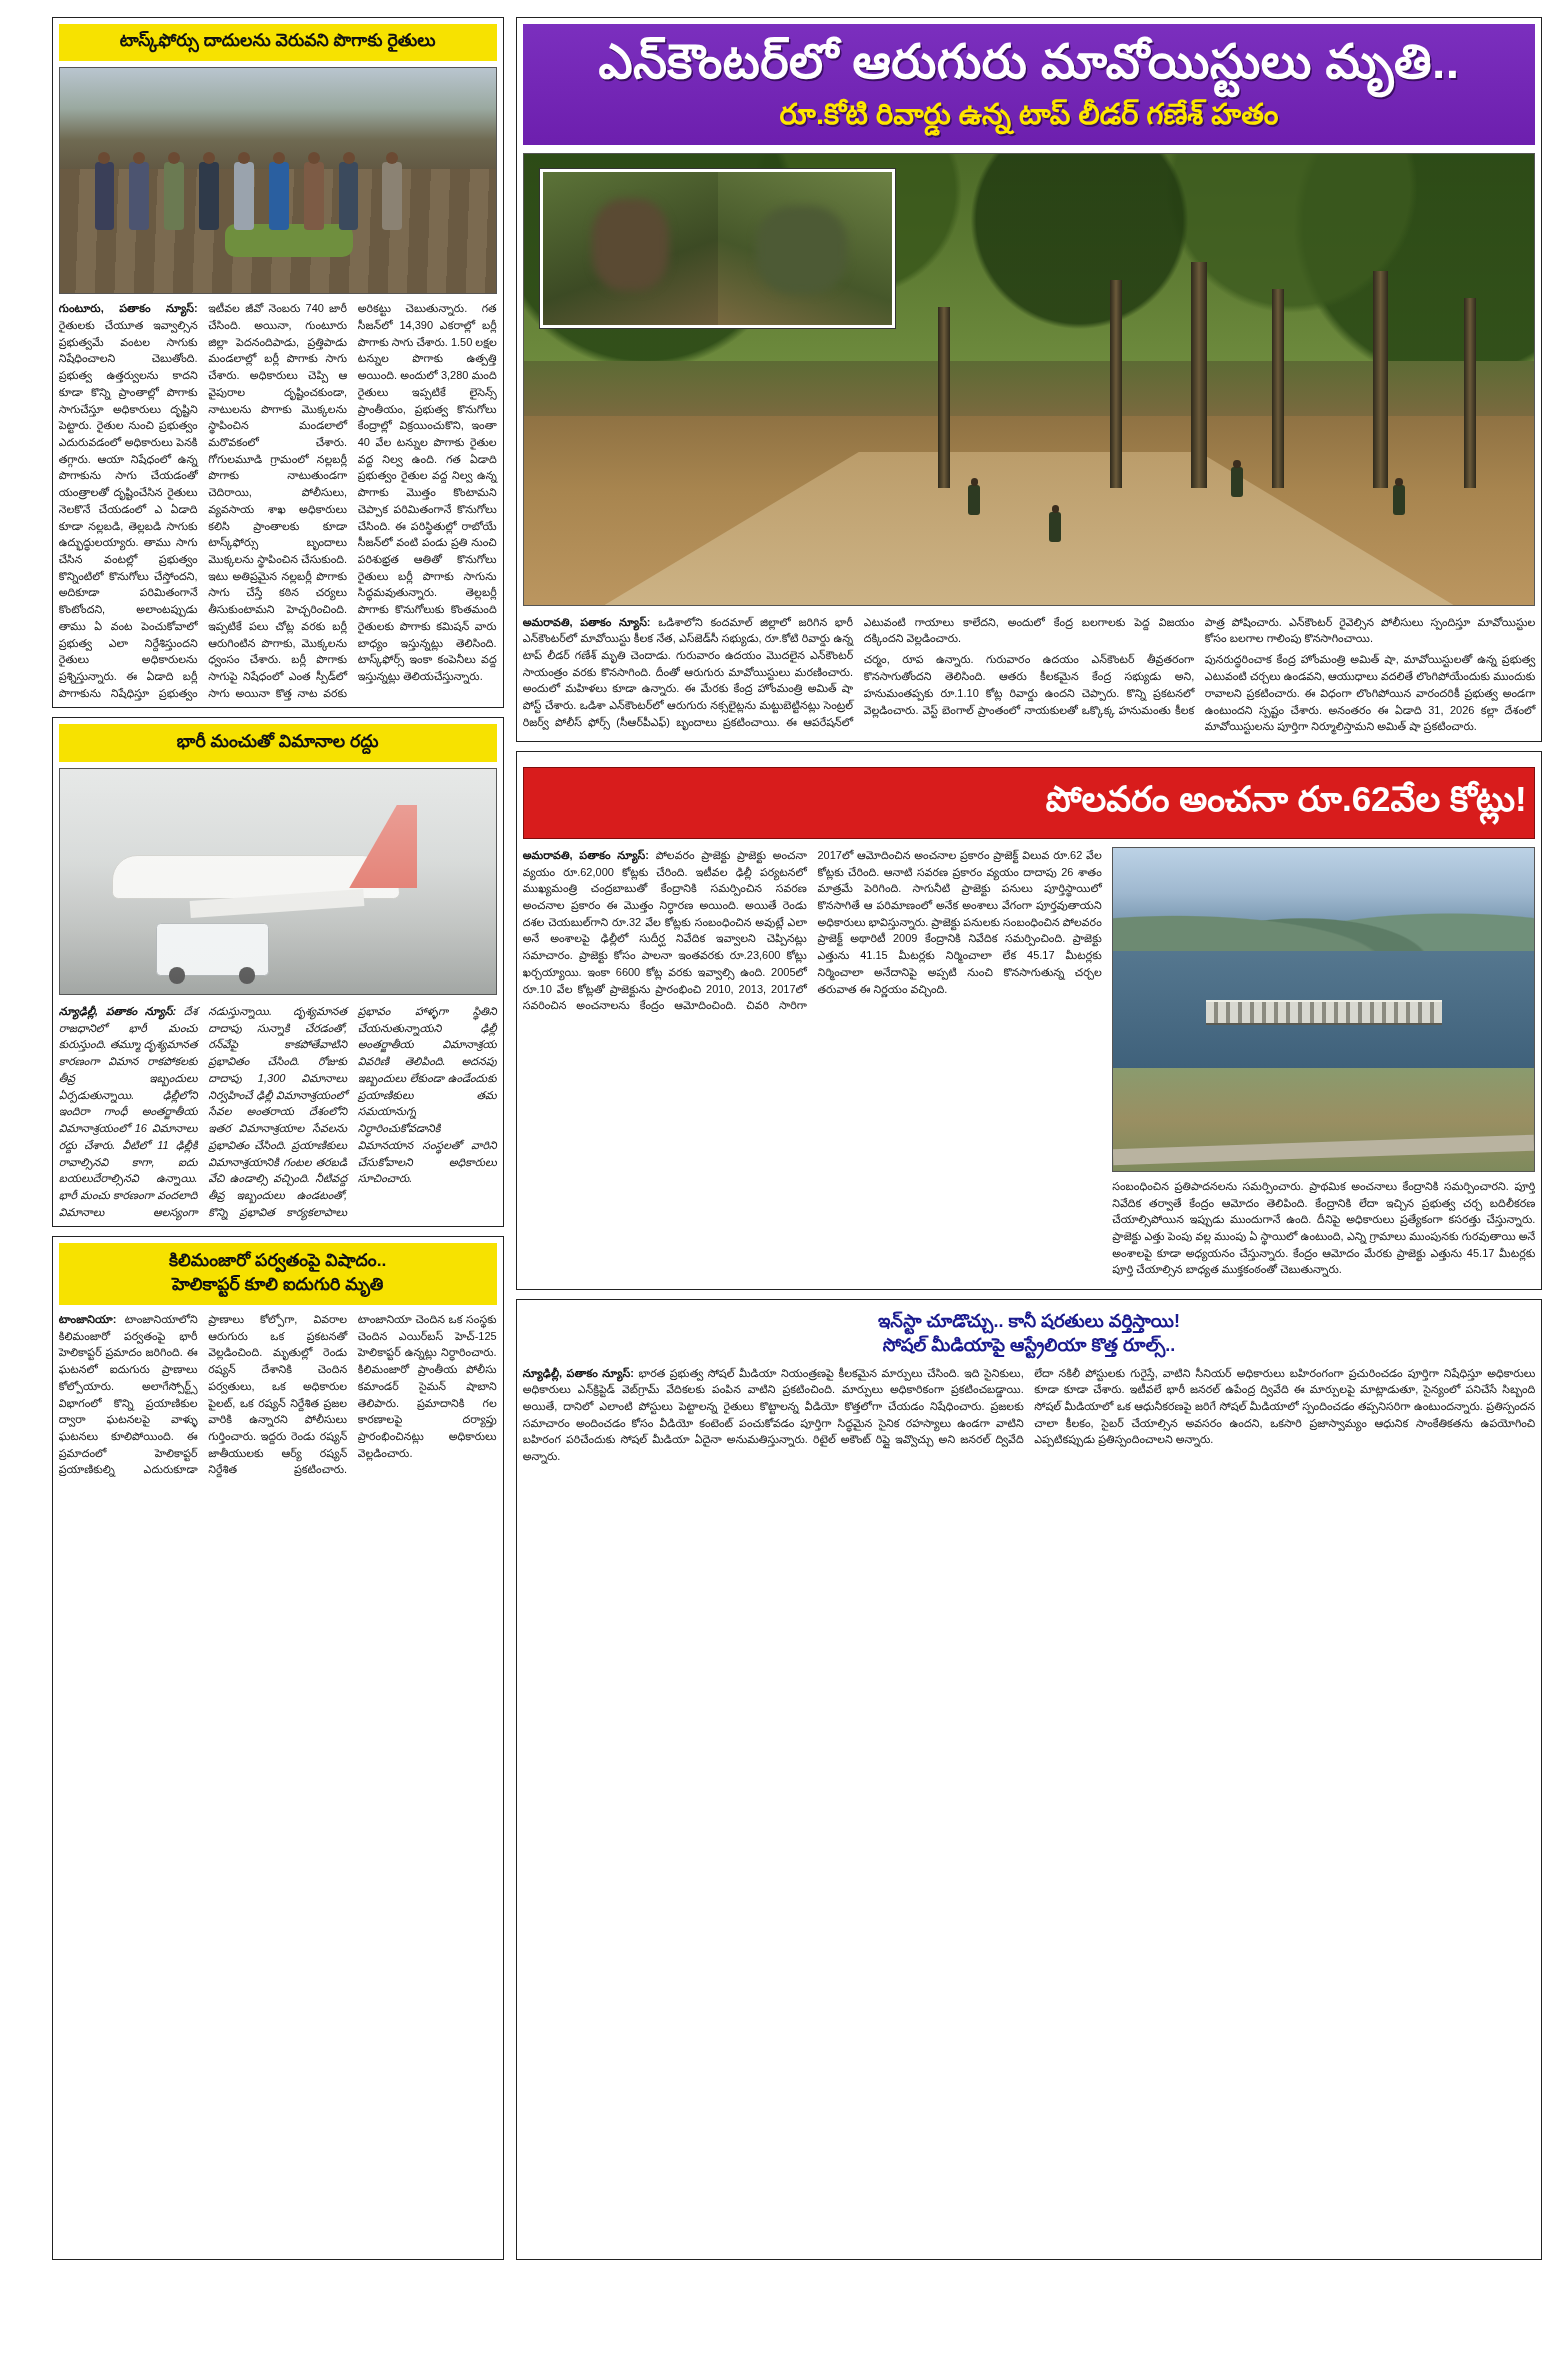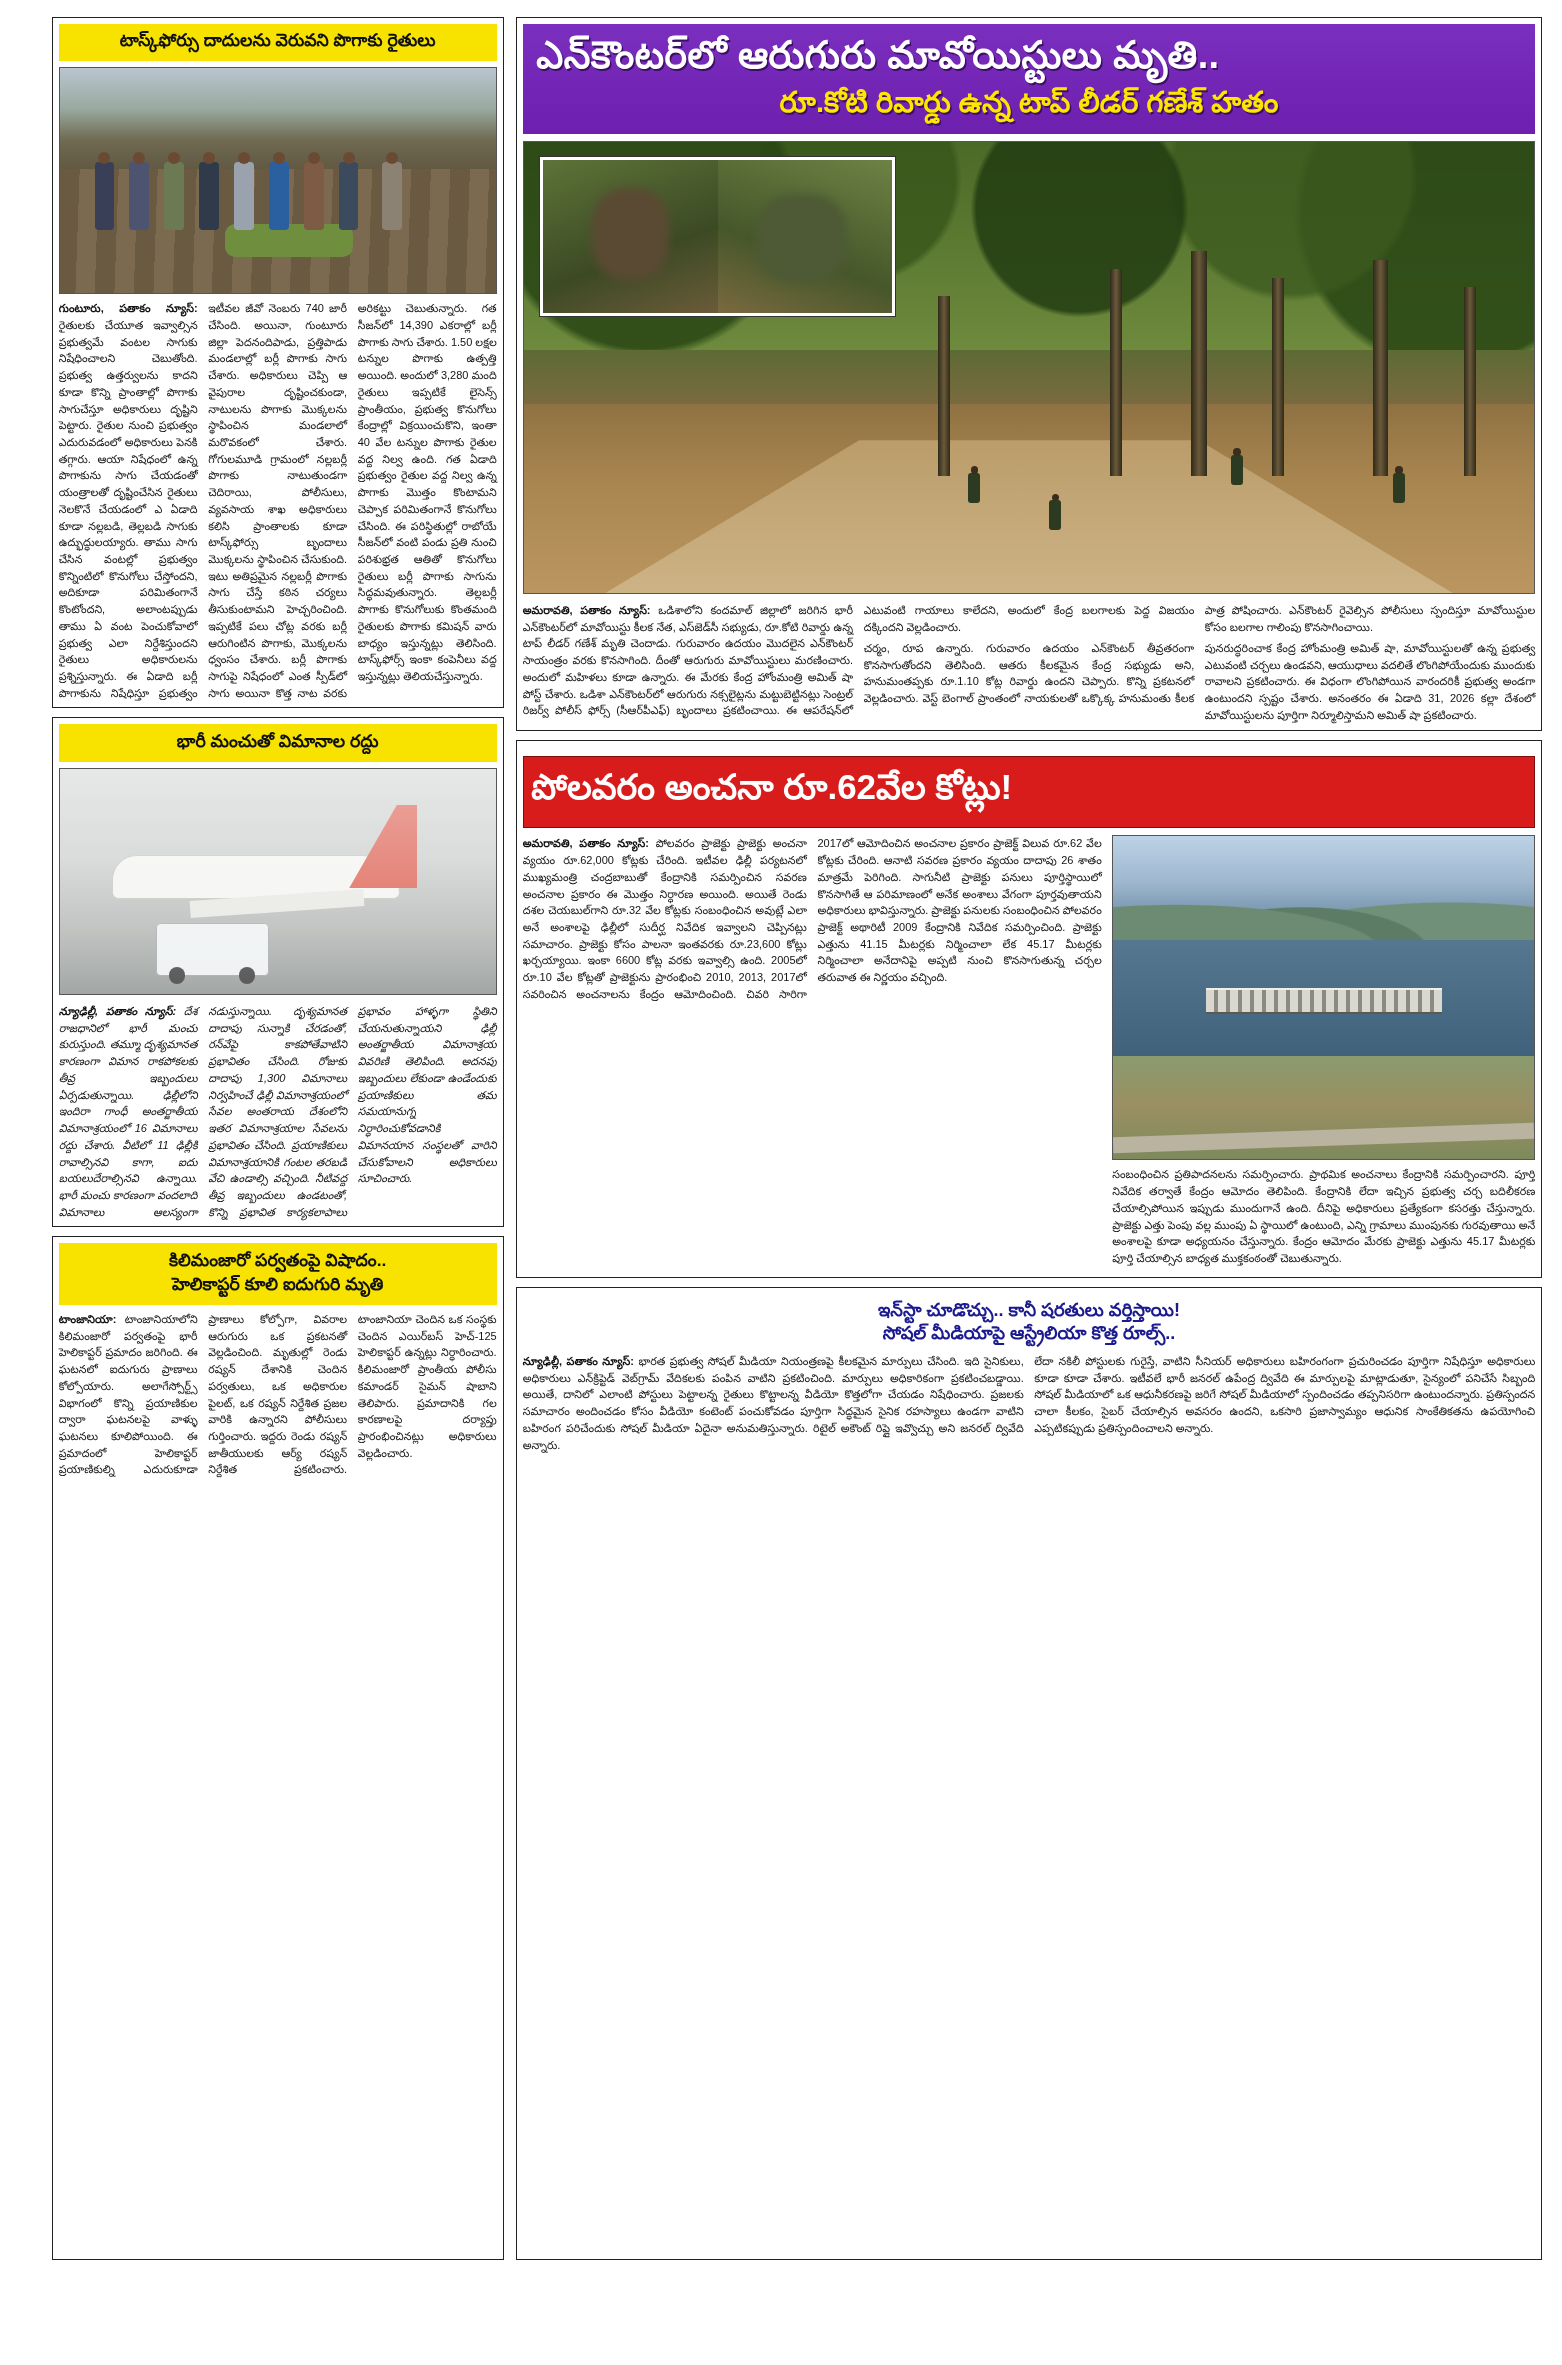--- a/index.html
+++ b/index.html
@@ -97,43 +97,43 @@
   .dateline { font-weight: bold; }
 
   
   .purple-banner {
     background: linear-gradient(180deg,#7b2fbe 0%, #6d1fae 100%);
     padding: 10.6px 13.6px 13.6px 13.6px;
     margin-bottom: 7.6px;
   }
   .purple-banner .l1 {
     color: #ffffff;
-    font-size: 38px;
-    font-weight: bold;
-    text-align: left;
+    font-size: 48px;
+    font-weight: bold;
+    text-align: center;
     letter-spacing: 0.4px;
     line-height: 1.15;
     text-shadow: 1.5px 1.5px 0 #3b0f63;
   }
   .purple-banner .l2 {
     color: #ffe600;
     font-size: 29px;
     font-weight: bold;
     text-align: center;
     margin-top: 7.6px;
     line-height: 1.2;
     text-shadow: 1.5px 1.5px 0 #3b0f63;
   }
 
   .red-banner {
     background: #d81c1c;
     color: #fff;
     font-size: 35px;
     font-weight: bold;
-    text-align: left;
+    text-align: right;
     padding: 10.6px 7.6px;
     margin: 9px 0 7.6px 0;
     border: 1.5px solid #7d0d0d;
   }
 
   
   .forest {
     position: relative;
     width: 100%;
     height: 453px;

